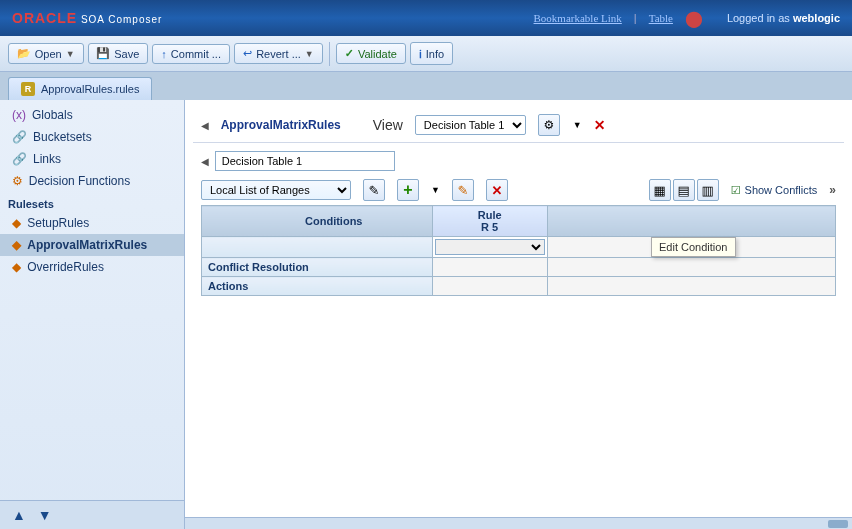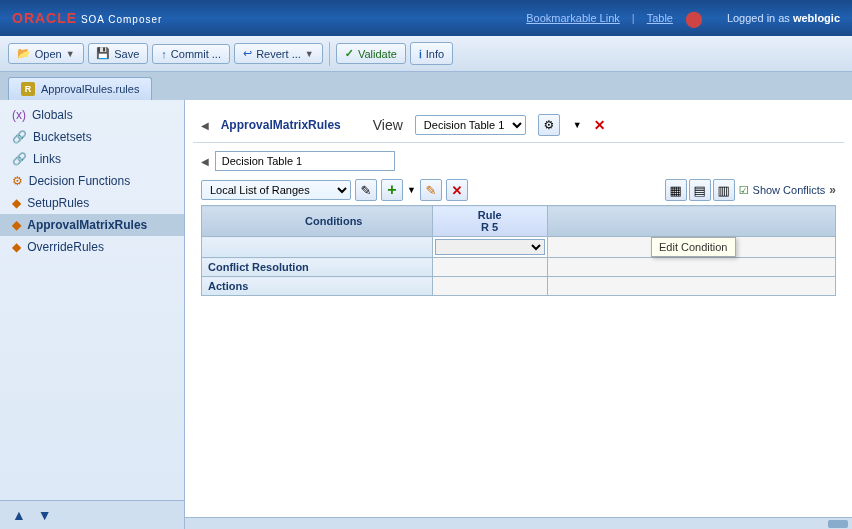--- a/index.html
+++ b/index.html
@@ -4,21 +4,21 @@
   <style>
     * { box-sizing: border-box; margin: 0; padding: 0; }
     body { font-family: Arial, sans-serif; font-size: 12px; background: #d6e4f7; width: 852px; height: 529px; overflow: hidden; }
 
     
     .header { background: linear-gradient(180deg, #1a4a8a 0%, #2060b0 50%, #1a4a8a 100%); height: 36px; display: flex; align-items: center; padding: 0 12px; justify-content: space-between; }
     .header-left { display: flex; align-items: center; gap: 6px; }
     .oracle-logo { color: #e04040; font-weight: bold; font-size: 14px; letter-spacing: 1px; }
     .oracle-logo span { color: white; }
     .header-right { display: flex; align-items: center; gap: 12px; color: #cce0ff; font-size: 11px; }
-    .header-link { color: #a0c4ff; cursor: pointer; text-decoration: underline; }
+    .header-link { color: #a0c4ff; cursor: pointer; text-decoration: underline; font-family: Liberation Serif, serif; }
     .logged-in { color: #cce0ff; }
     .logged-in strong { color: white; }
 
     
     .toolbar { background: linear-gradient(180deg, #e8f0fa 0%, #d0dff0 100%); border-bottom: 1px solid #a0b8d8; height: 36px; display: flex; align-items: center; padding: 0 8px; gap: 4px; }
     .toolbar-btn { display: flex; align-items: center; gap: 4px; padding: 3px 8px; background: linear-gradient(180deg, #f5f9ff 0%, #dce8f8 100%); border: 1px solid #8aaccc; border-radius: 3px; cursor: pointer; font-size: 11px; color: #1a3a6a; }
     .toolbar-separator { width: 1px; height: 24px; background: #a0b8d8; margin: 0 2px; }
     .toolbar-dropdown-arrow { font-size: 9px; color: #555; }
     .validate-btn { color: #1a6a1a; }
     .validate-check { color: #2a8a2a; font-weight: bold; }
@@ -50,21 +50,21 @@
     .view-select { border: 1px solid #8aaccc; border-radius: 2px; font-size: 11px; padding: 2px 4px; background: white; }
     .icon-btn { width: 22px; height: 22px; display: flex; align-items: center; justify-content: center; cursor: pointer; border: 1px solid #8aaccc; border-radius: 2px; background: linear-gradient(180deg, #f5f9ff, #dce8f8); }
     .red-x { color: #cc0000; font-weight: bold; font-size: 14px; cursor: pointer; }
 
     
     .dt-section { padding: 8px; }
     .dt-title-row { display: flex; align-items: center; gap: 6px; margin-bottom: 8px; }
     .dt-title-input { border: 1px solid #8aaccc; padding: 3px 6px; font-size: 11px; width: 180px; }
 
     
-    .table-toolbar { display: flex; align-items: center; gap: 4px; margin-bottom: 4px; }
+    .table-toolbar { display: flex; align-items: center; gap: 12px; margin-bottom: 4px; }
     .list-select { border: 1px solid #8aaccc; border-radius: 2px; font-size: 11px; padding: 2px 4px; background: linear-gradient(180deg, #f5f9ff, #e8f4ff); width: 150px; }
     .tbl-btn { width: 22px; height: 22px; display: flex; align-items: center; justify-content: center; cursor: pointer; border: 1px solid #8aaccc; border-radius: 2px; background: linear-gradient(180deg, #f5f9ff, #dce8f8); font-size: 13px; }
     .tbl-btn.green { color: #228800; font-weight: bold; font-size: 16px; }
     .tbl-btn.orange { color: #cc6600; }
     .tbl-btn.red { color: #cc0000; font-weight: bold; }
     .tbl-group { display: flex; align-items: center; gap: 2px; margin-left: auto; }
     .show-conflicts { display: flex; align-items: center; gap: 4px; font-size: 11px; color: #1a3a6a; }
     .expand-icon { color: #555; cursor: pointer; font-size: 12px; font-weight: bold; }
 
     
@@ -157,20 +157,21 @@
         <span>Bucketsets</span>
       </div>
       <div class="sidebar-item">
         <span style="color:#cc6600;">🔗</span>
         <span>Links</span>
       </div>
       <div class="sidebar-item">
         <span style="color:#cc6600;">⚙</span>
         <span>Decision Functions</span>
       </div>
+      <div class="sidebar-label">Rulesets</div>
       <div class="sidebar-item">
         <span style="color:#cc6600;">◆</span>
         <span>SetupRules</span>
       </div>
       <div class="sidebar-item selected">
         <span style="color:#cc6600;">◆</span>
         <span>ApprovalMatrixRules</span>
       </div>
       <div class="sidebar-item">
         <span style="color:#cc6600;">◆</span>

